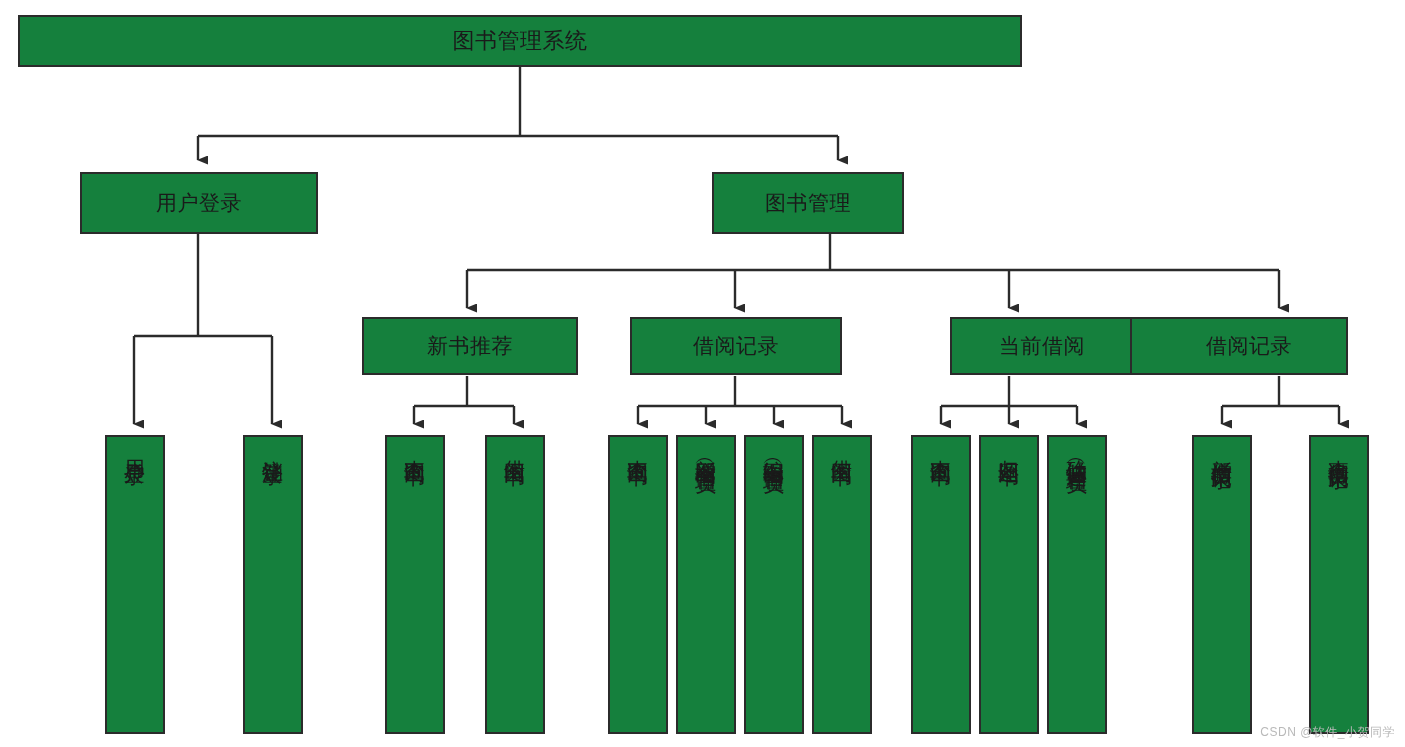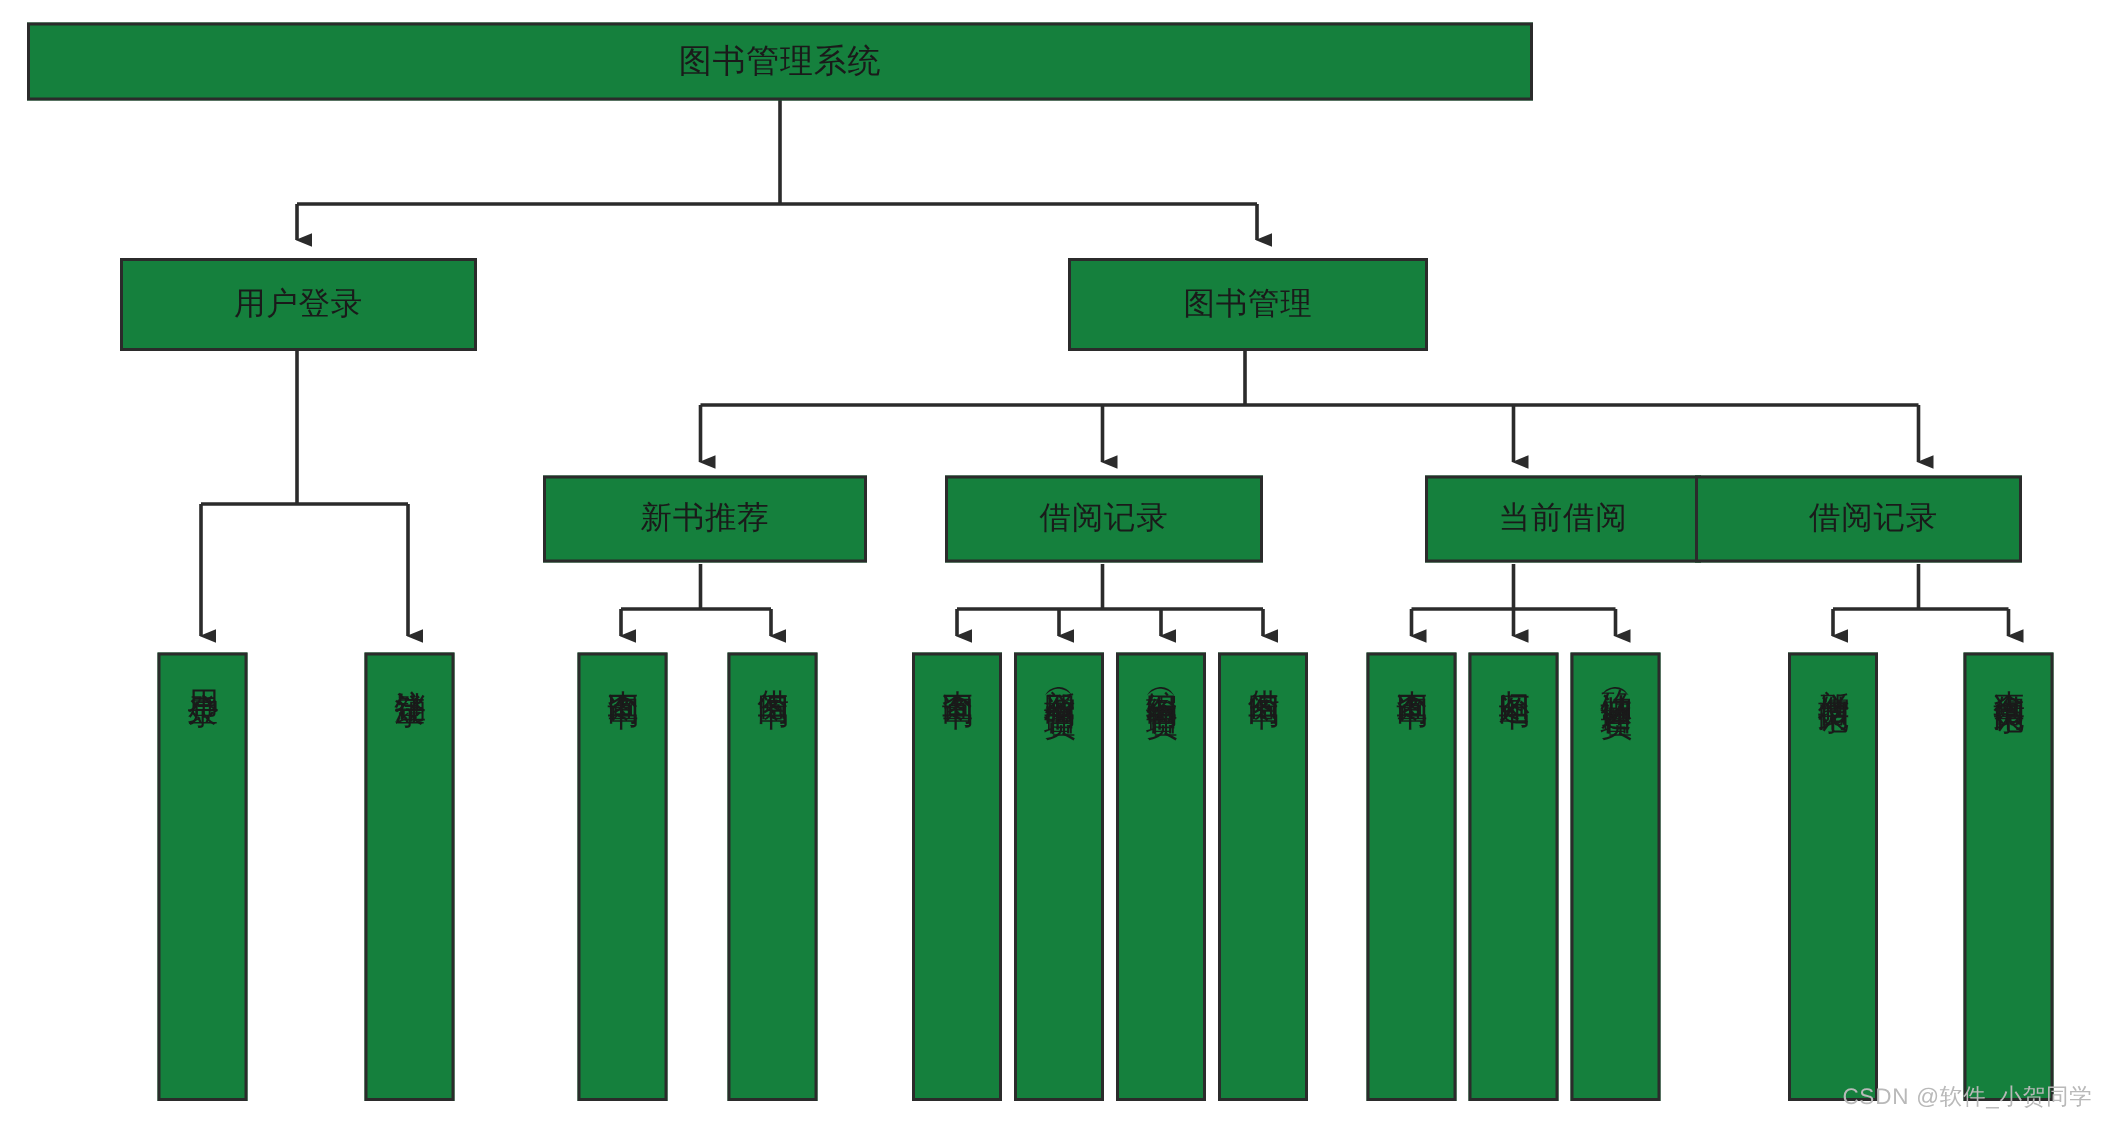--- a/index.html
+++ b/index.html
@@ -60,21 +60,21 @@
     text-orientation: upright;
     font-size: 21px;
     line-height: 1.0;
     letter-spacing: 2px;
     white-space: nowrap;
   }
   .watermark {
     position: absolute;
     right: 10px;
     bottom: 6px;
-    font-size: 15px;
+    font-size: 12px;
     color: #b9b9b9;
     letter-spacing: 0.5px;
     z-index: 5;
     white-space: nowrap;
     font-family: "Liberation Sans", "DejaVu Sans", sans-serif;
   }
 </style>
 </head>
 <body>
 
@@ -130,21 +130,21 @@
     </g>
   </svg>
 
   <div class="node horiz root" style="left:18px; top:15px; width:1004px; height:52px;">
     <span class="node-label">图书管理系统</span>
   </div>
 
   <div class="node horiz" style="left:80px; top:172px; width:238px; height:62px;">
     <span class="node-label">用户登录</span>
   </div>
-  <div class="node horiz" style="left:712px; top:172px; width:240px; height:62px;align-items:center;">
+  <div class="node horiz" style="left:712px; top:172px; width:192px; height:62px;align-items:center;">
     <span class="node-label">图书管理</span>
   </div>
 
   <div class="node horiz" style="left:362px; top:317px; width:216px; height:58px;">
     <span class="node-label">新书推荐</span>
   </div>
   <div class="node horiz" style="left:630px; top:317px; width:212px; height:58px;">
     <span class="node-label">借阅记录</span>
   </div>
   <div class="node horiz" style="left:950px; top:317px; width:184px; height:58px;">

